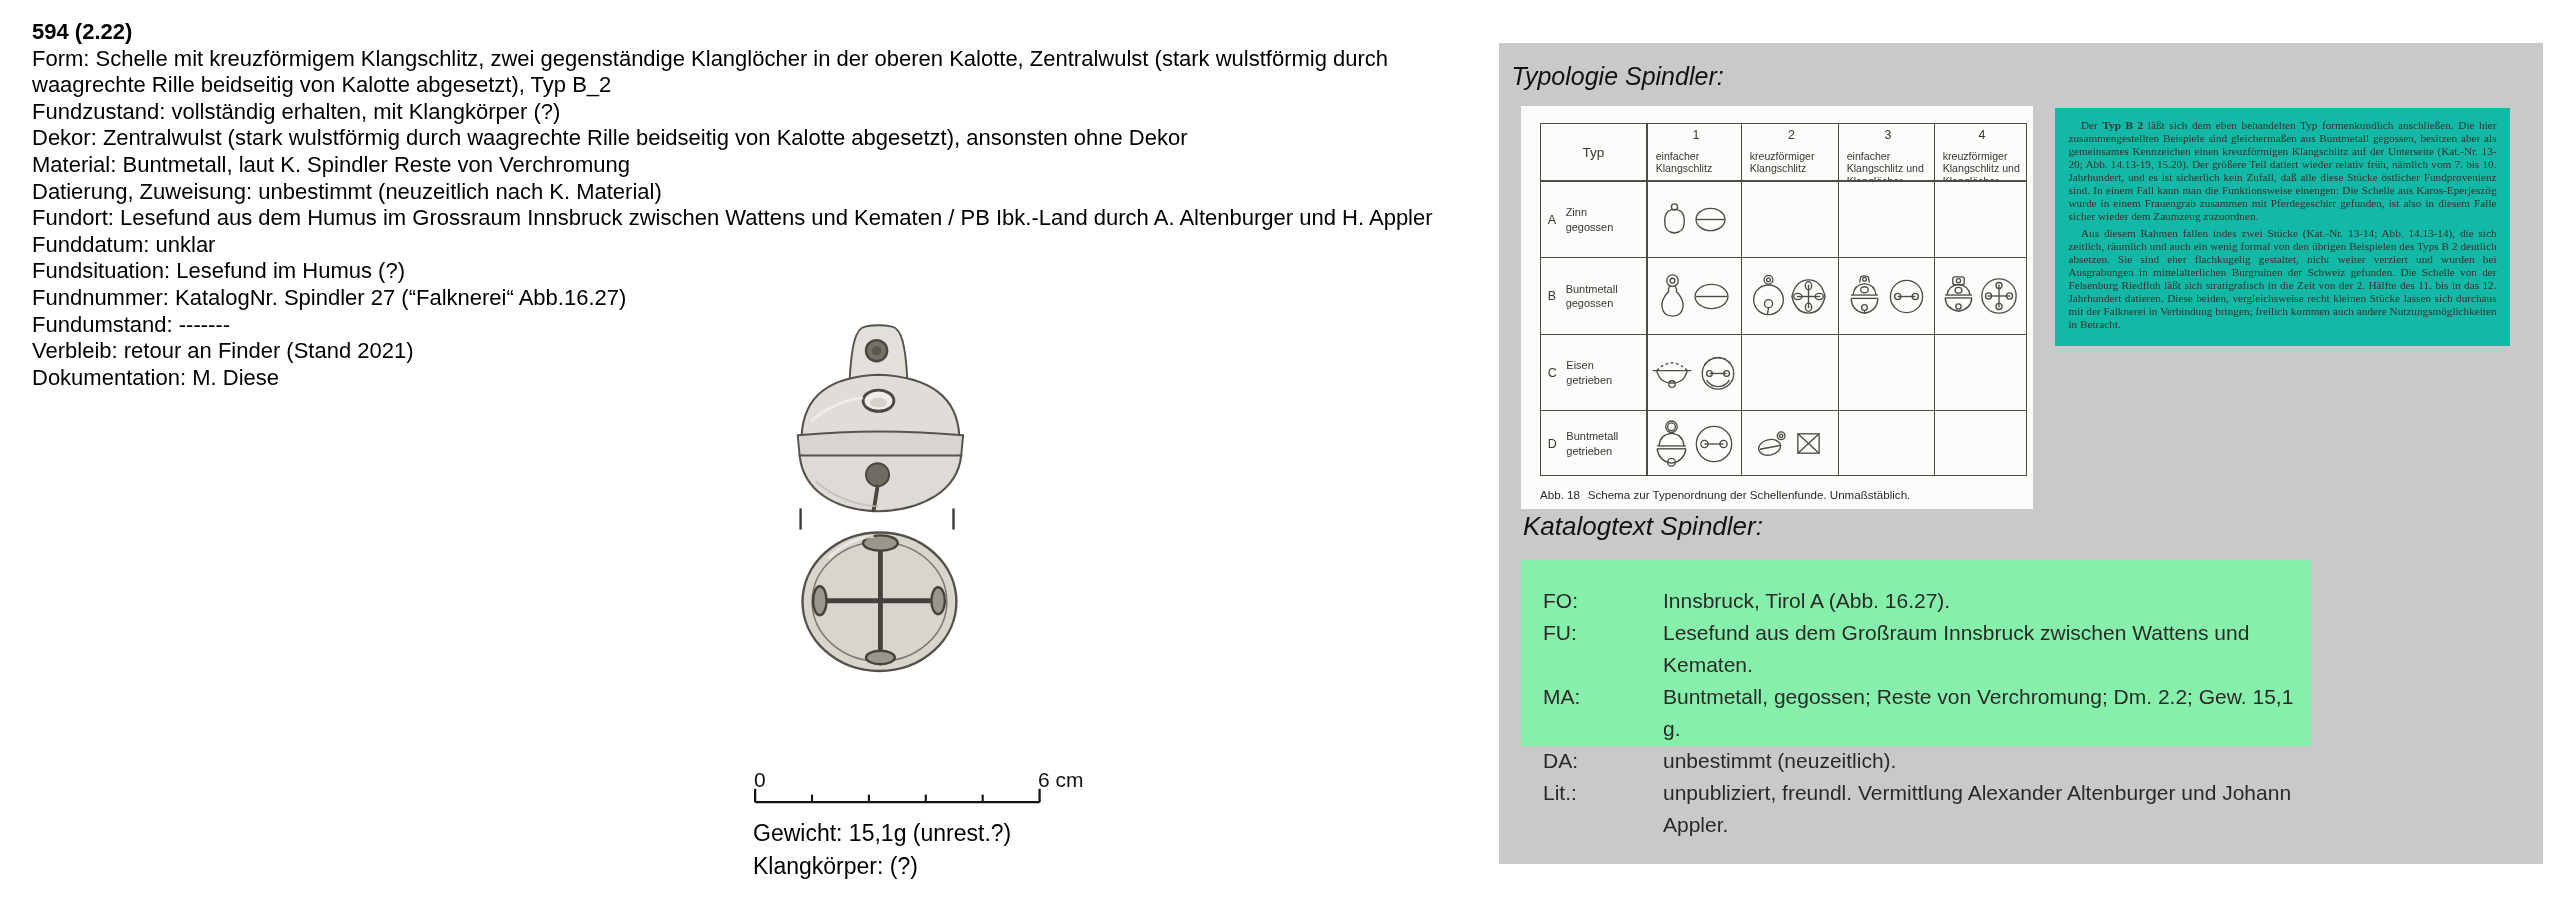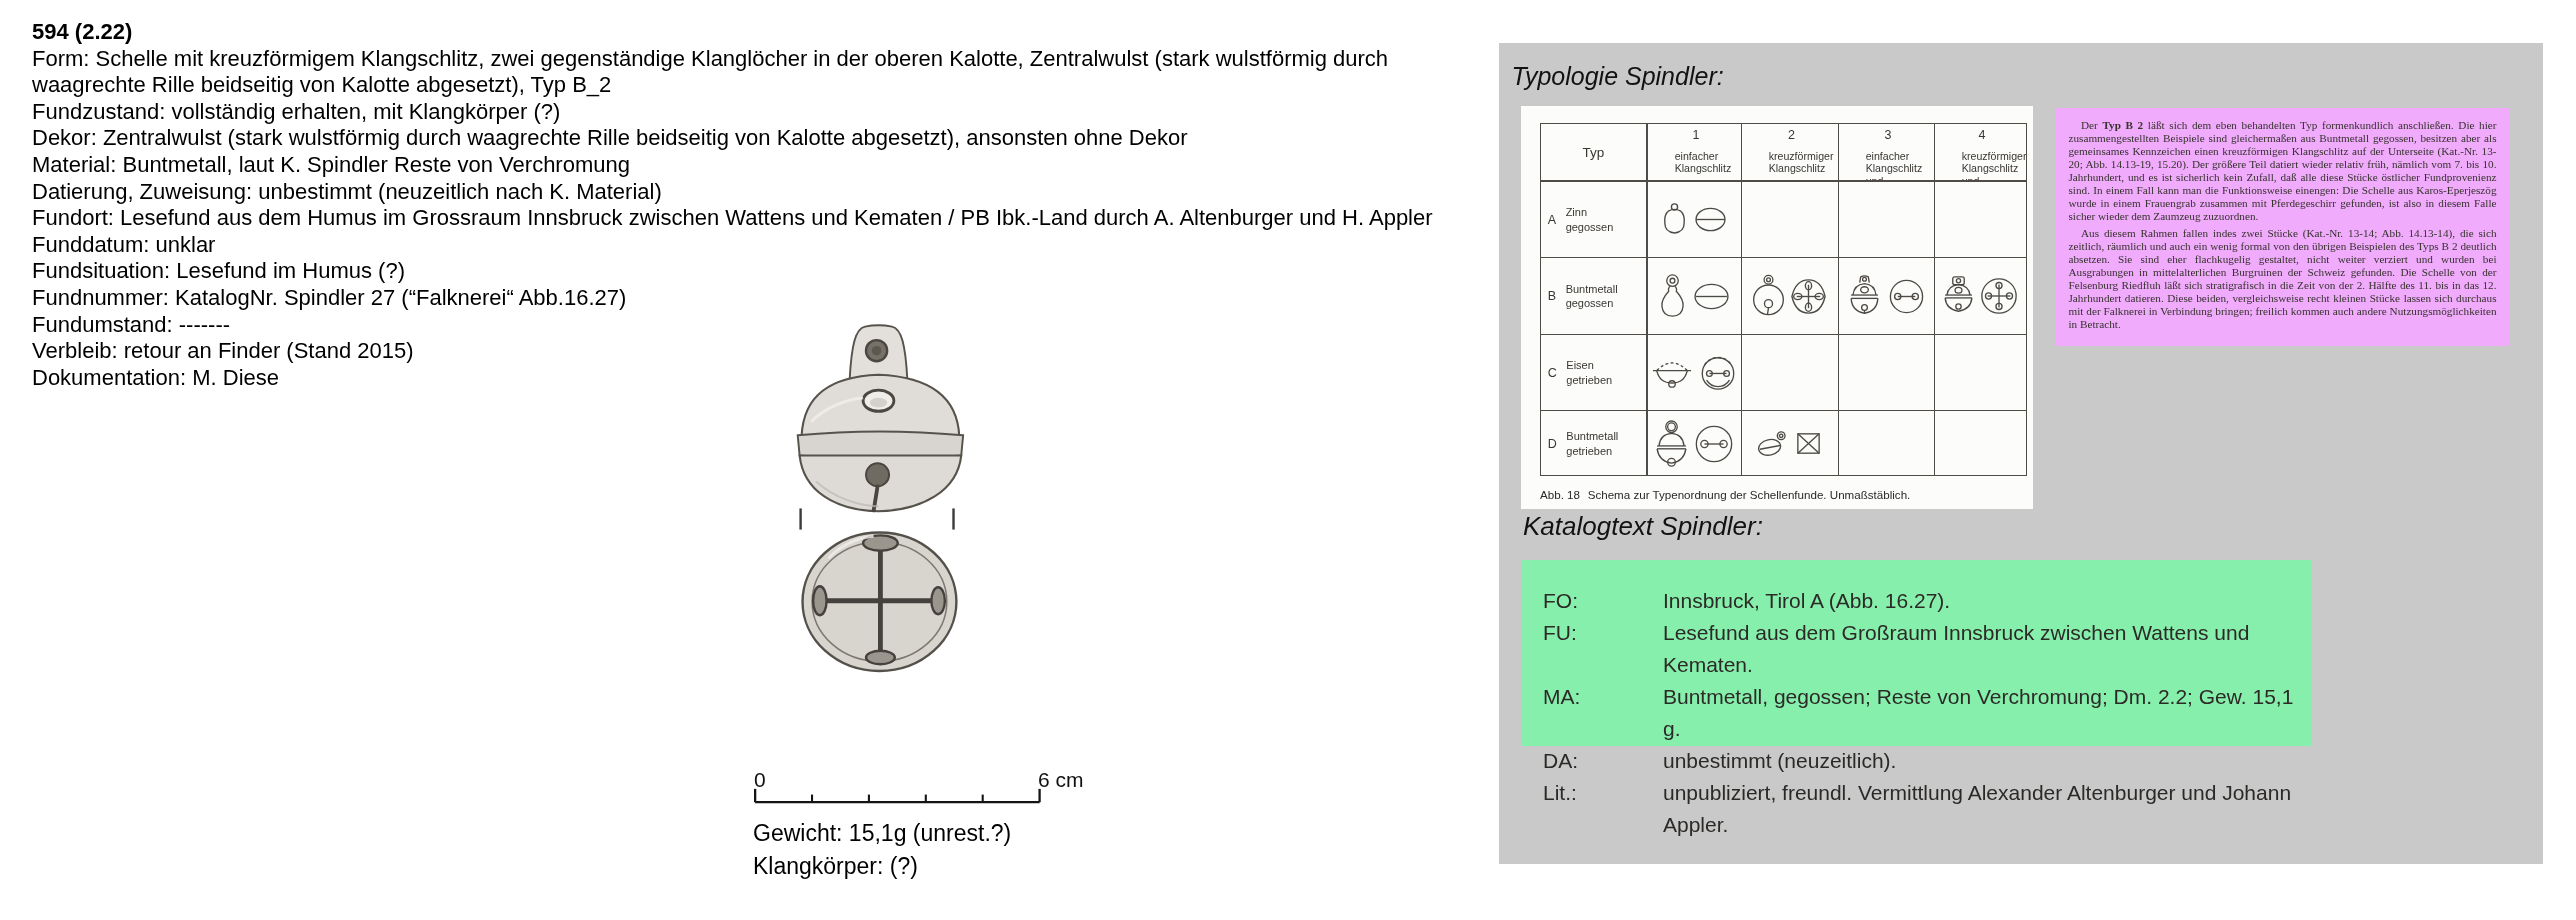--- a/index.html
+++ b/index.html
@@ -34,31 +34,31 @@
              grid-template-rows:58px 76px 77px 76px 65px;
              border:1.4px solid #4f4b46;color:#3a3732;}
   .tc{border-right:1px solid #4f4b46;border-bottom:1px solid #4f4b46;
       display:flex;align-items:center;justify-content:center;gap:4.8px;overflow:hidden;}
   .tc.dblr{border-right:2.9px double #4f4b46;}
   .tc.dblb{border-bottom:2.9px double #4f4b46;}
   .tc.noR{border-right:none;}
   .tc.noB{border-bottom:none;}
   .hcell{flex-direction:column;justify-content:flex-start;padding:3.9px 4.8px 0 7.7px;align-items:flex-start;}
   .hcell .num{align-self:center;font-size:12.5px;margin-bottom:2.9px;}
-  .hcell .clabel{font-size:10.6px;line-height:12.5px;white-space:pre-line;margin-left:19px;}
+  .hcell .clabel{font-size:10.6px;line-height:12.5px;white-space:pre-line;}
   .corner{font-size:13.5px;}
   .rcell{justify-content:flex-start;padding-left:6.7px;gap:9.6px;}
   .rcell .letter{font-size:12.5px;}
   .rcell .material{font-size:11px;line-height:14.4px;white-space:pre-line;}
   .gph{display:inline-flex;}
   .tcaption{position:absolute;left:19px;top:382px;font-size:11.6px;font-weight:normal;color:#2b2926;}
   .tcaption .cap2{margin-left:7.7px;}
 
   
-  #quote-box{position:absolute;left:556px;top:65px;width:455px;background:#f0abfc;
+  #quote-box{position:absolute;left:556px;top:65px;width:455px;background:#14b8a6;
              padding:10.6px 13.5px 14.4px 13.5px;box-sizing:border-box;}
   #quote-box p{margin:0;text-indent:12.5px;font-family:"Liberation Serif",serif;
                font-size:11.2px;line-height:13px;text-align:justify;color:#36322c;}
   #quote-box p + p{margin-top:4.8px;}
 
   
   #kat-box{position:absolute;left:22px;top:517px;width:790px;height:186px;background:#86efac;
            padding:25px 0 0 22px;box-sizing:border-box;color:#2c2a27;}
   .krow{display:flex;font-size:21px;line-height:32px;}
   .klbl{width:120px;flex:0 0 120px;}
@@ -76,21 +76,21 @@
 waagrechte Rille beidseitig von Kalotte abgesetzt), Typ B_2</span></div>
     <div><span class="lbl">Fundzustand:</span><span class="val"> vollständig erhalten, mit Klangkörper (?)</span></div>
     <div><span class="lbl">Dekor:</span><span class="val"> Zentralwulst (stark wulstförmig durch waagrechte Rille beidseitig von Kalotte abgesetzt), ansonsten ohne Dekor</span></div>
     <div><span class="lbl">Material:</span><span class="val"> Buntmetall, laut K. Spindler Reste von Verchromung</span></div>
     <div><span class="lbl">Datierung, Zuweisung:</span><span class="val"> unbestimmt (neuzeitlich nach K. Material)</span></div>
     <div><span class="lbl">Fundort:</span><span class="val"> Lesefund aus dem Humus im Grossraum Innsbruck zwischen Wattens und Kematen / PB Ibk.-Land durch A. Altenburger und H. Appler</span></div>
     <div><span class="lbl">Funddatum:</span><span class="val"> unklar</span></div>
     <div><span class="lbl">Fundsituation:</span><span class="val"> Lesefund im Humus (?)</span></div>
     <div><span class="lbl">Fundnummer:</span><span class="val"> KatalogNr. Spindler 27 (“Falknerei“ Abb.16.27)</span></div>
     <div><span class="lbl">Fundumstand:</span><span class="val"> -------</span></div>
-    <div><span class="lbl">Verbleib:</span><span class="val"> retour an Finder (Stand 2015)</span></div>
+    <div><span class="lbl">Verbleib:</span><span class="val"> retour an Finder (Stand 2021)</span></div>
     <div><span class="lbl">Dokumentation:</span><span class="val"> M. Diese</span></div>
   </div>
 
   <svg id="bell-fig" class="abs" viewBox="0 0 200 392">
 
     <g>
       <path d="M70,64 C72,28 76,11 86,9 Q100,6 114,9 C124,11 128,28 130,64 Z" fill="#e3e0db" stroke="#56524c" stroke-width="2"></path>
       <circle cx="98" cy="34" r="11" fill="#767168" stroke="#4c4841" stroke-width="2.5"></circle>
       <circle cx="98" cy="34" r="5" fill="#5c5850"></circle>
       <path d="M20,123 C22,80 50,61 100,59 C150,61 182,80 184,123 Z" fill="#e0ddd8" stroke="#56524c" stroke-width="2.2"></path>

